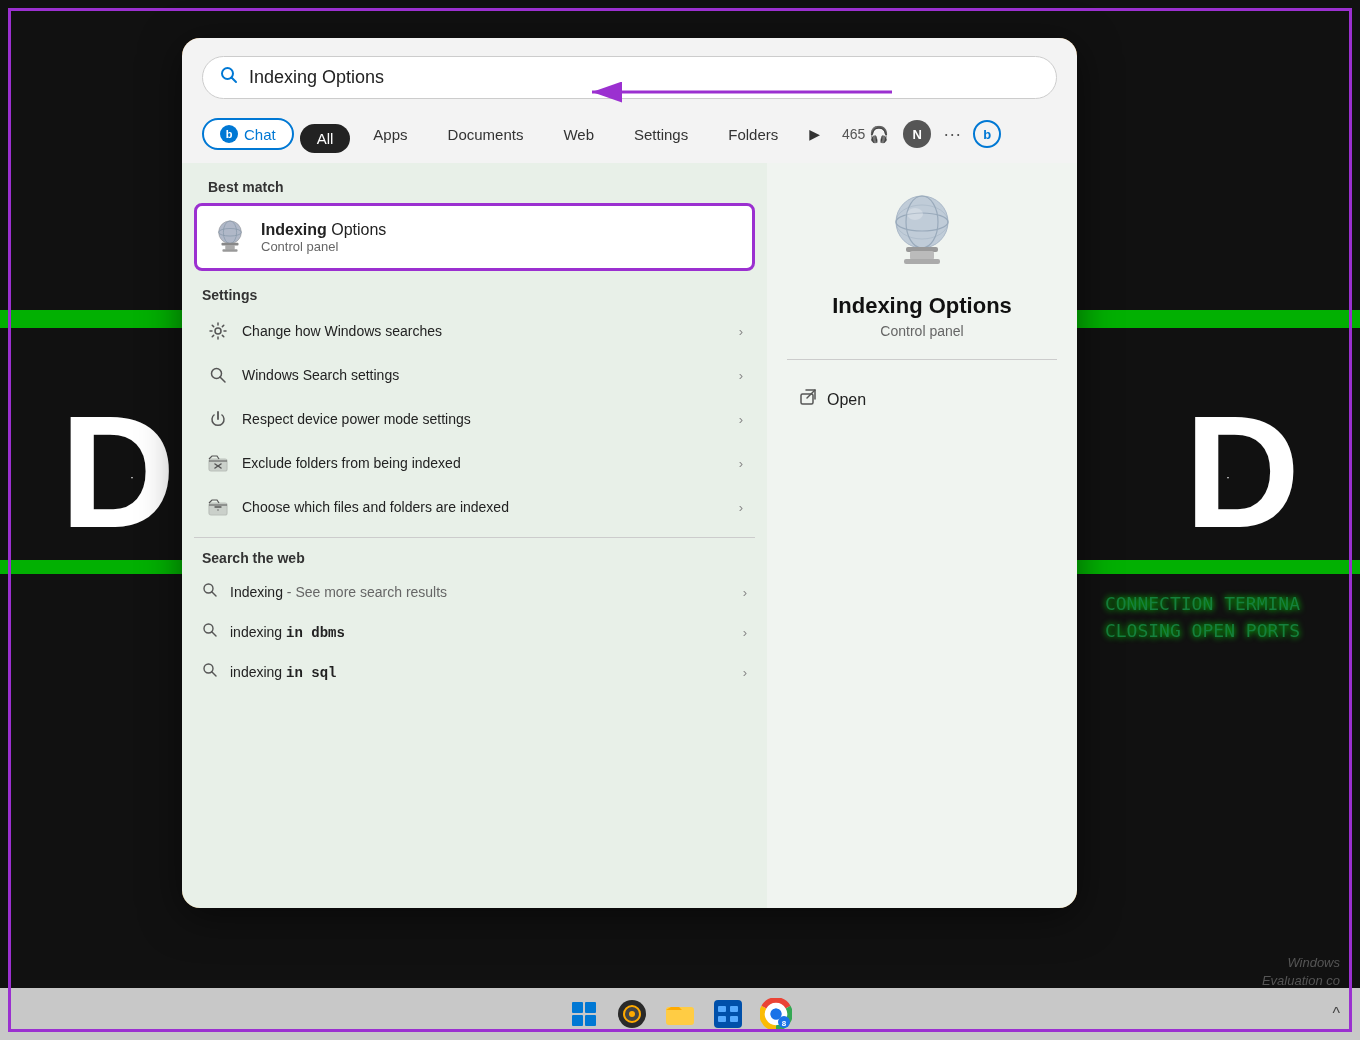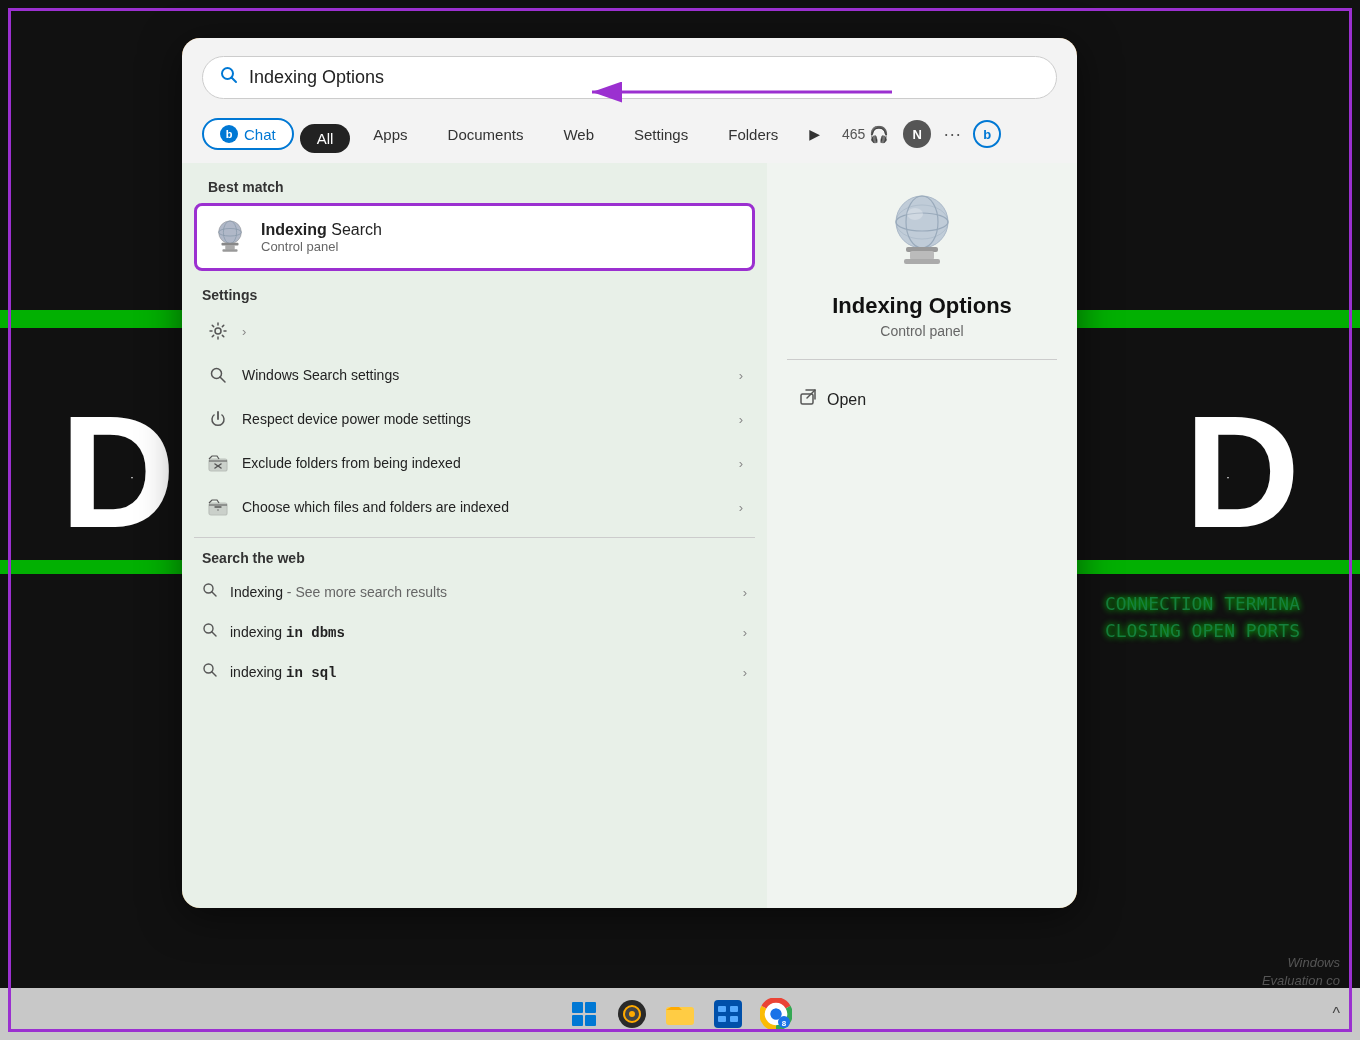--- a/index.html
+++ b/index.html
@@ -559,35 +559,36 @@
             <ellipse cx="19" cy="14" rx="12" ry="12" fill="#b0b8c8" stroke="#888" stroke-width="0.5"></ellipse>
             <ellipse cx="19" cy="14" rx="7" ry="12" fill="none" stroke="#8899aa" stroke-width="0.8"></ellipse>
             <ellipse cx="19" cy="14" rx="12" ry="4" fill="none" stroke="#8899aa" stroke-width="0.8"></ellipse>
 
             <rect x="10" y="25" width="18" height="3" rx="1" fill="#888"></rect>
             <rect x="14" y="27.5" width="10" height="5" rx="1" fill="#aaa"></rect>
             <rect x="11" y="32" width="16" height="2.5" rx="1" fill="#999"></rect>
           </svg>
         </div>
         <div class="best-match-text">
-          <h3><strong>Indexing</strong><span> Search</span></h3>
+          <h3><strong>Indexing</strong><span> Options</span></h3>
           <p>Control panel</p>
         </div>
       </div>
 
       <div class="settings-section">
         <div class="settings-section-label">Settings</div>
 
         <div class="list-item-row">
           <div class="list-item-icon">
             <svg width="20" height="20" viewBox="0 0 20 20" fill="none">
               <circle cx="10" cy="10" r="3" stroke="#555" stroke-width="1.5"></circle>
               <path d="M10 2v2M10 16v2M2 10h2M16 10h2M4.22 4.22l1.42 1.42M14.36 14.36l1.42 1.42M4.22 15.78l1.42-1.42M14.36 5.64l1.42-1.42" stroke="#555" stroke-width="1.5" stroke-linecap="round"></path>
             </svg>
           </div>
+          <span class="list-item-text">Change how Windows searches</span>
           <span class="list-item-chevron">›</span>
         </div>
 
         <div class="list-item-row">
           <div class="list-item-icon">
             <svg width="18" height="18" viewBox="0 0 18 18" fill="none">
               <circle cx="7.5" cy="7.5" r="5" stroke="#555" stroke-width="1.5"></circle>
               <line x1="11" y1="11" x2="16" y2="16" stroke="#555" stroke-width="1.5" stroke-linecap="round"></line>
             </svg>
           </div>

